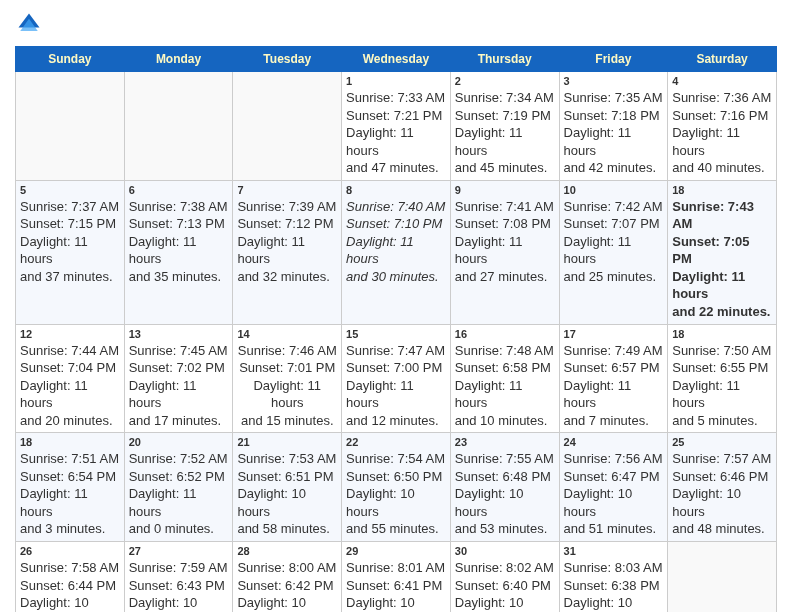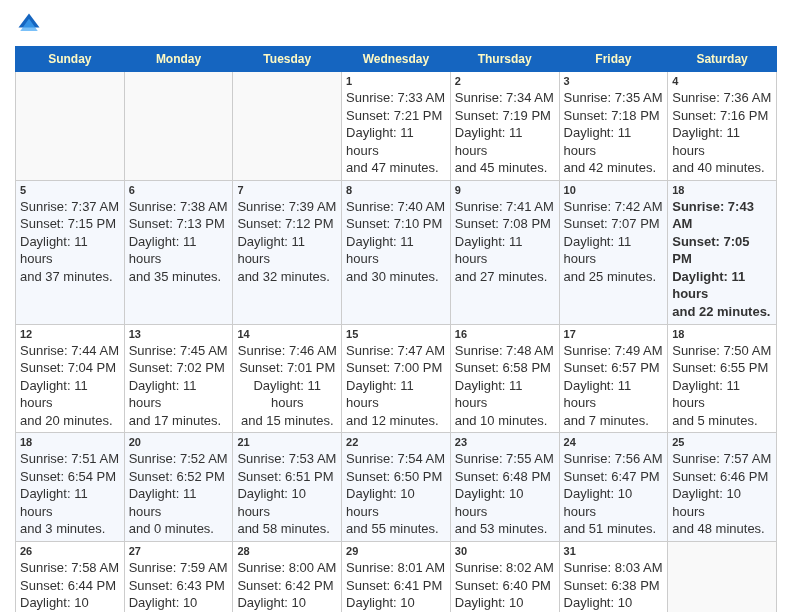--- a/index.html
+++ b/index.html
@@ -187,21 +187,21 @@
           </td>
           <td>
             <span class="day-num">7</span>
             <div class="day-info" style="white-space: pre-line;">Sunrise: 7:39 AM
 Sunset: 7:12 PM
 Daylight: 11 hours
 and 32 minutes.</div>
           </td>
           <td>
             <span class="day-num">8</span>
-            <div class="day-info" style="white-space: pre-line;">Sunrise: 7:40 AM
+            <div class="day-info" style="white-space: pre-line; font-style: italic;">Sunrise: 7:40 AM
 Sunset: 7:10 PM
 Daylight: 11 hours
 and 30 minutes.</div>
           </td>
           <td>
             <span class="day-num">9</span>
             <div class="day-info" style="white-space: pre-line;">Sunrise: 7:41 AM
 Sunset: 7:08 PM
 Daylight: 11 hours
 and 27 minutes.</div>

